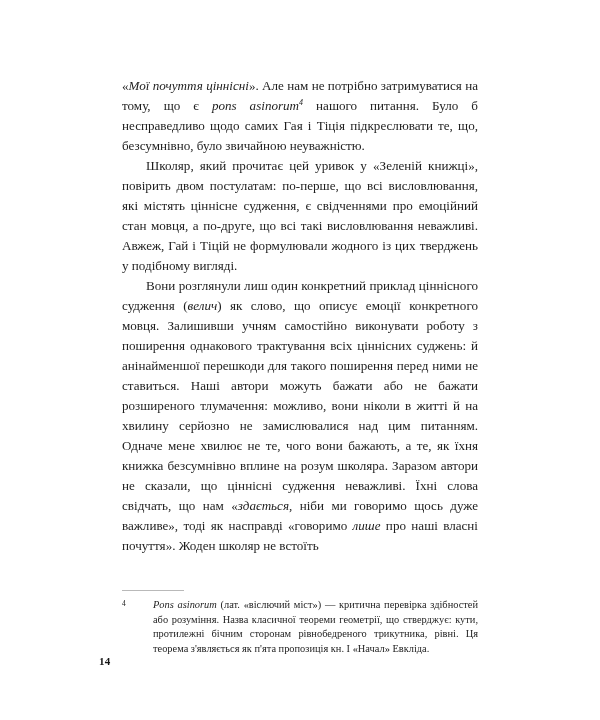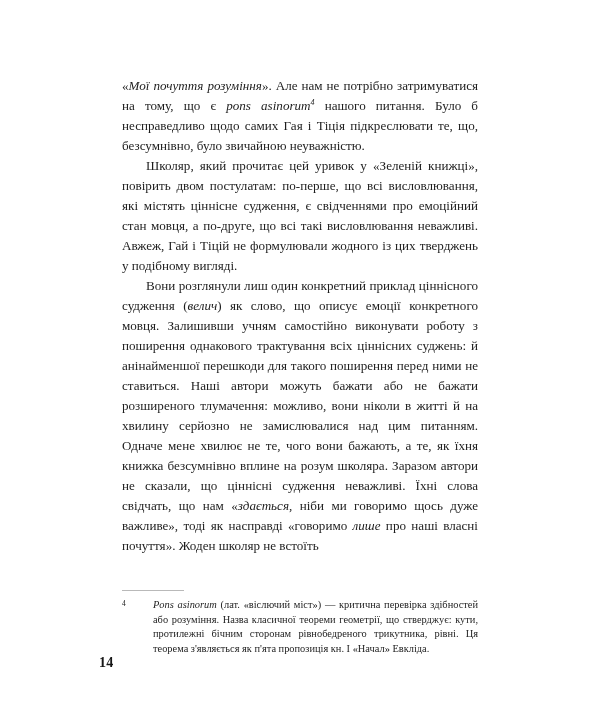--- a/index.html
+++ b/index.html
@@ -100,34 +100,34 @@
     font-size: 7.6px;
     vertical-align: super;
     color: #242424;
   }
 
   
   .folio {
     position: absolute;
     left: 99px;
     top: 655px;
-    font-size: 14px;
+    font-size: 11px;
     font-weight: 700;
     color: #161616;
     letter-spacing: 0.3px;
   }
 </style>
 </head>
 <body>
 
 <div class="page">
 
 
   <div class="body-col">
-    <p class="para first"><span>«</span><em>Мої почуття розуміння</em><span>». Але нам не потрібно затримуватися на тому, що є </span><em>pons asinorum</em><sup class="fn-ref">4</sup><span> нашого питання. Було б несправедливо щодо самих Гая і Тіція підкреслювати те, що, безсумнівно, було звичайною неуважністю.</span></p>
+    <p class="para first"><span>«</span><em>Мої почуття ціннісні</em><span>». Але нам не потрібно затримуватися на тому, що є </span><em>pons asinorum</em><sup class="fn-ref">4</sup><span> нашого питання. Було б несправедливо щодо самих Гая і Тіція підкреслювати те, що, безсумнівно, було звичайною неуважністю.</span></p>
     <p class="para"><span>Школяр, який прочитає цей уривок у «Зеленій книжці», повірить двом постулатам: по-перше, що всі висловлювання, які містять ціннісне судження, є свідченнями про емоційний стан мовця, а по-друге, що всі такі висловлювання неважливі. Авжеж, Гай і Тіцій не формулювали жодного із цих тверджень у подібному вигляді.</span></p>
     <p class="para"><span>Вони розглянули лиш один конкретний приклад ціннісного судження (</span><em>велич</em><span>) як слово, що описує емоції конкретного мовця. Залишивши учням самостійно виконувати роботу з поширення однакового трактування всіх ціннісних суджень: й анінайменшої перешкоди для такого поширення перед ними не ставиться. Наші автори можуть бажати або не бажати розширеного тлумачення: можливо, вони ніколи в житті й на хвилину серйозно не замислювалися над цим питанням. Одначе мене хвилює не те, чого вони бажають, а те, як їхня книжка безсумнівно вплине на розум школяра. Заразом автори не сказали, що ціннісні судження неважливі. Їхні слова свідчать, що нам «</span><em>здається</em><span>, ніби ми говоримо щось дуже важливе», тоді як насправді «говоримо </span><em>лише</em><span> про наші власні почуття». Жоден школяр не встоїть</span></p>
   </div>
 
   <div class="footnote">
     <div class="fn-rule"></div>
     <div class="fn-body"><span class="fn-num">4</span>
       
     <em>Pons asinorum</em><span> (лат. «віслючий міст») — критична перевірка здібностей або розуміння. Назва класичної теореми геометрії, що стверджує: кути, протилежні бічним сторонам рівнобедреного трикутника, рівні. Ця теорема з'являється як п'ята пропозиція кн. І «Начал» Евкліда.</span></div>
   </div>

